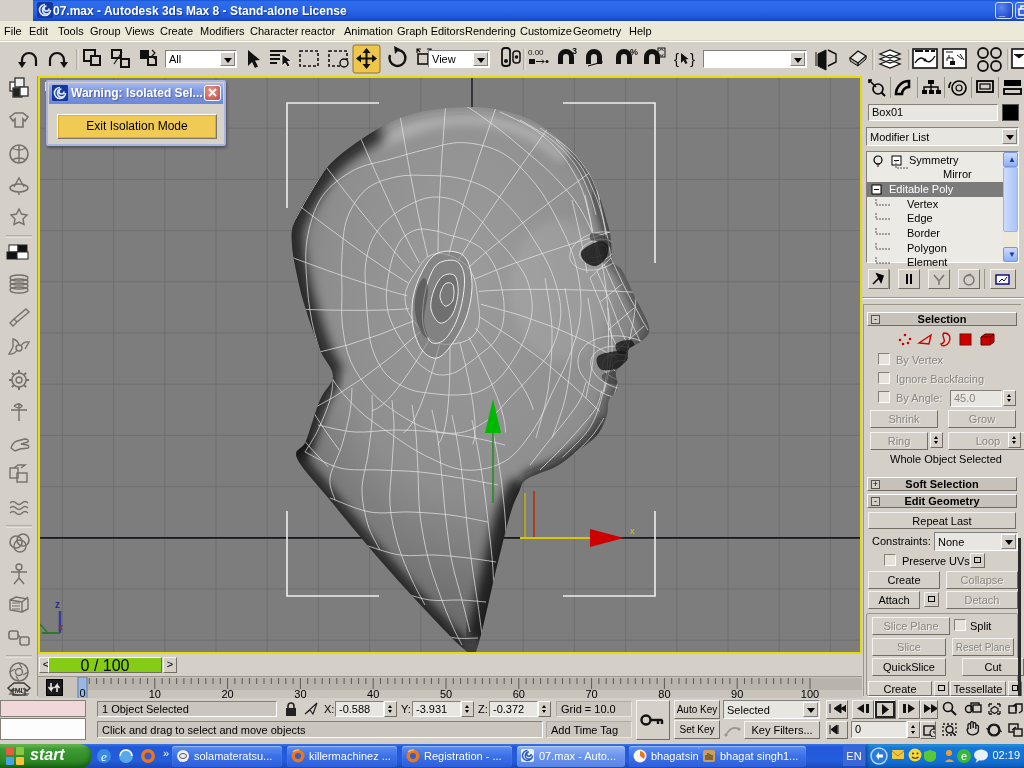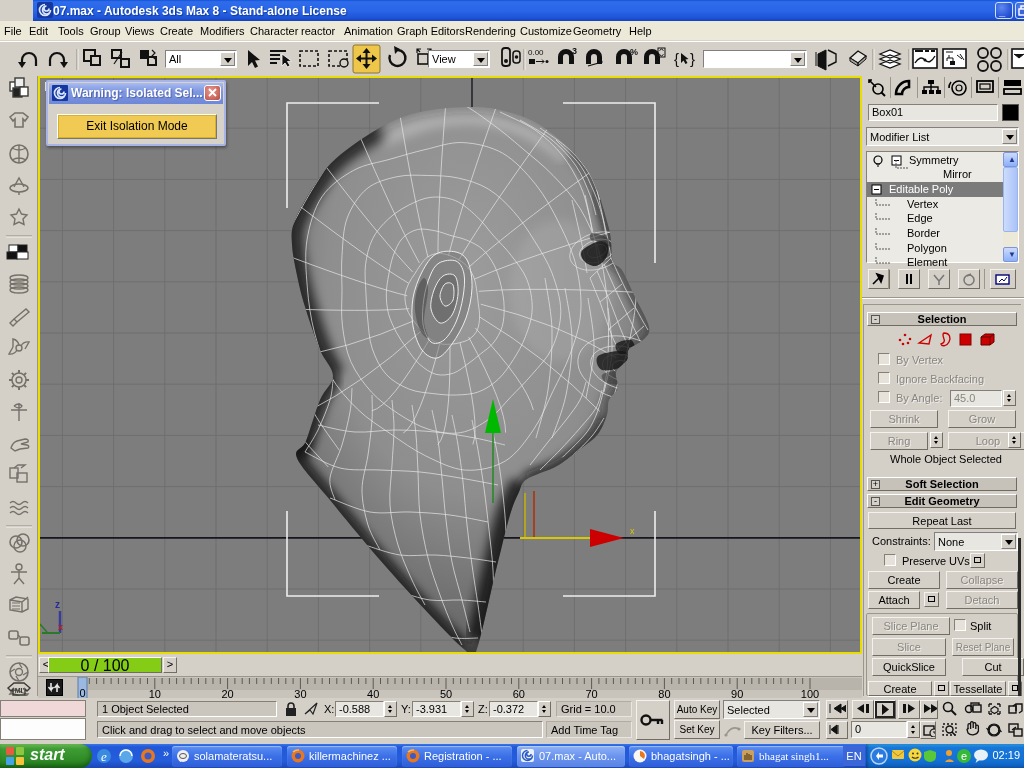--- a/index.html
+++ b/index.html
@@ -935,21 +935,21 @@
         </svg>
         <span class="ttxt">07.max - Auto...</span>
       </div>
       <div class="task" style="left:629px;width:104px;">
         <svg width="16" height="16" style="position:absolute;left:3px;top:2px">
           <circle cx="8" cy="8" r="6.5" fill="#f8f8f0"></circle>
           <path d="M8 3 a5 5 0 0 1 4 8 l-4 -3 z" fill="#e87820"></path>
         </svg>
         <span class="ttxt">bhagatsingh - ...</span>
       </div>
-      <div class="task" style="left:737px;width:108px;font-family:Liberation Serif, serif;">
+      <div class="task" style="left:698px;width:108px;">
         <svg width="16" height="16" style="position:absolute;left:3px;top:2px">
           <rect x="2" y="2" width="12" height="12" rx="2" fill="#c8a060"></rect>
           <path d="M5 12 V7 M7 12 V5 M9 12 V6 M11 12 V7" stroke="#6a4a20" stroke-width="1.4"></path>
         </svg>
         <span class="ttxt">bhagat singh1...</span>
       </div>
       <div style="position:absolute;left:843px;top:2px;width:22px;height:20px;background:#3a66d8;color:#fff;font-size:11px;text-align:center;line-height:20px">EN</div>
       <div id="tray">
         <svg width="130" height="24" style="position:absolute;left:2px;top:0">
           <circle cx="11" cy="12" r="8" fill="#2a7ae0" stroke="#bcd4f5" stroke-width="1.5"></circle>

